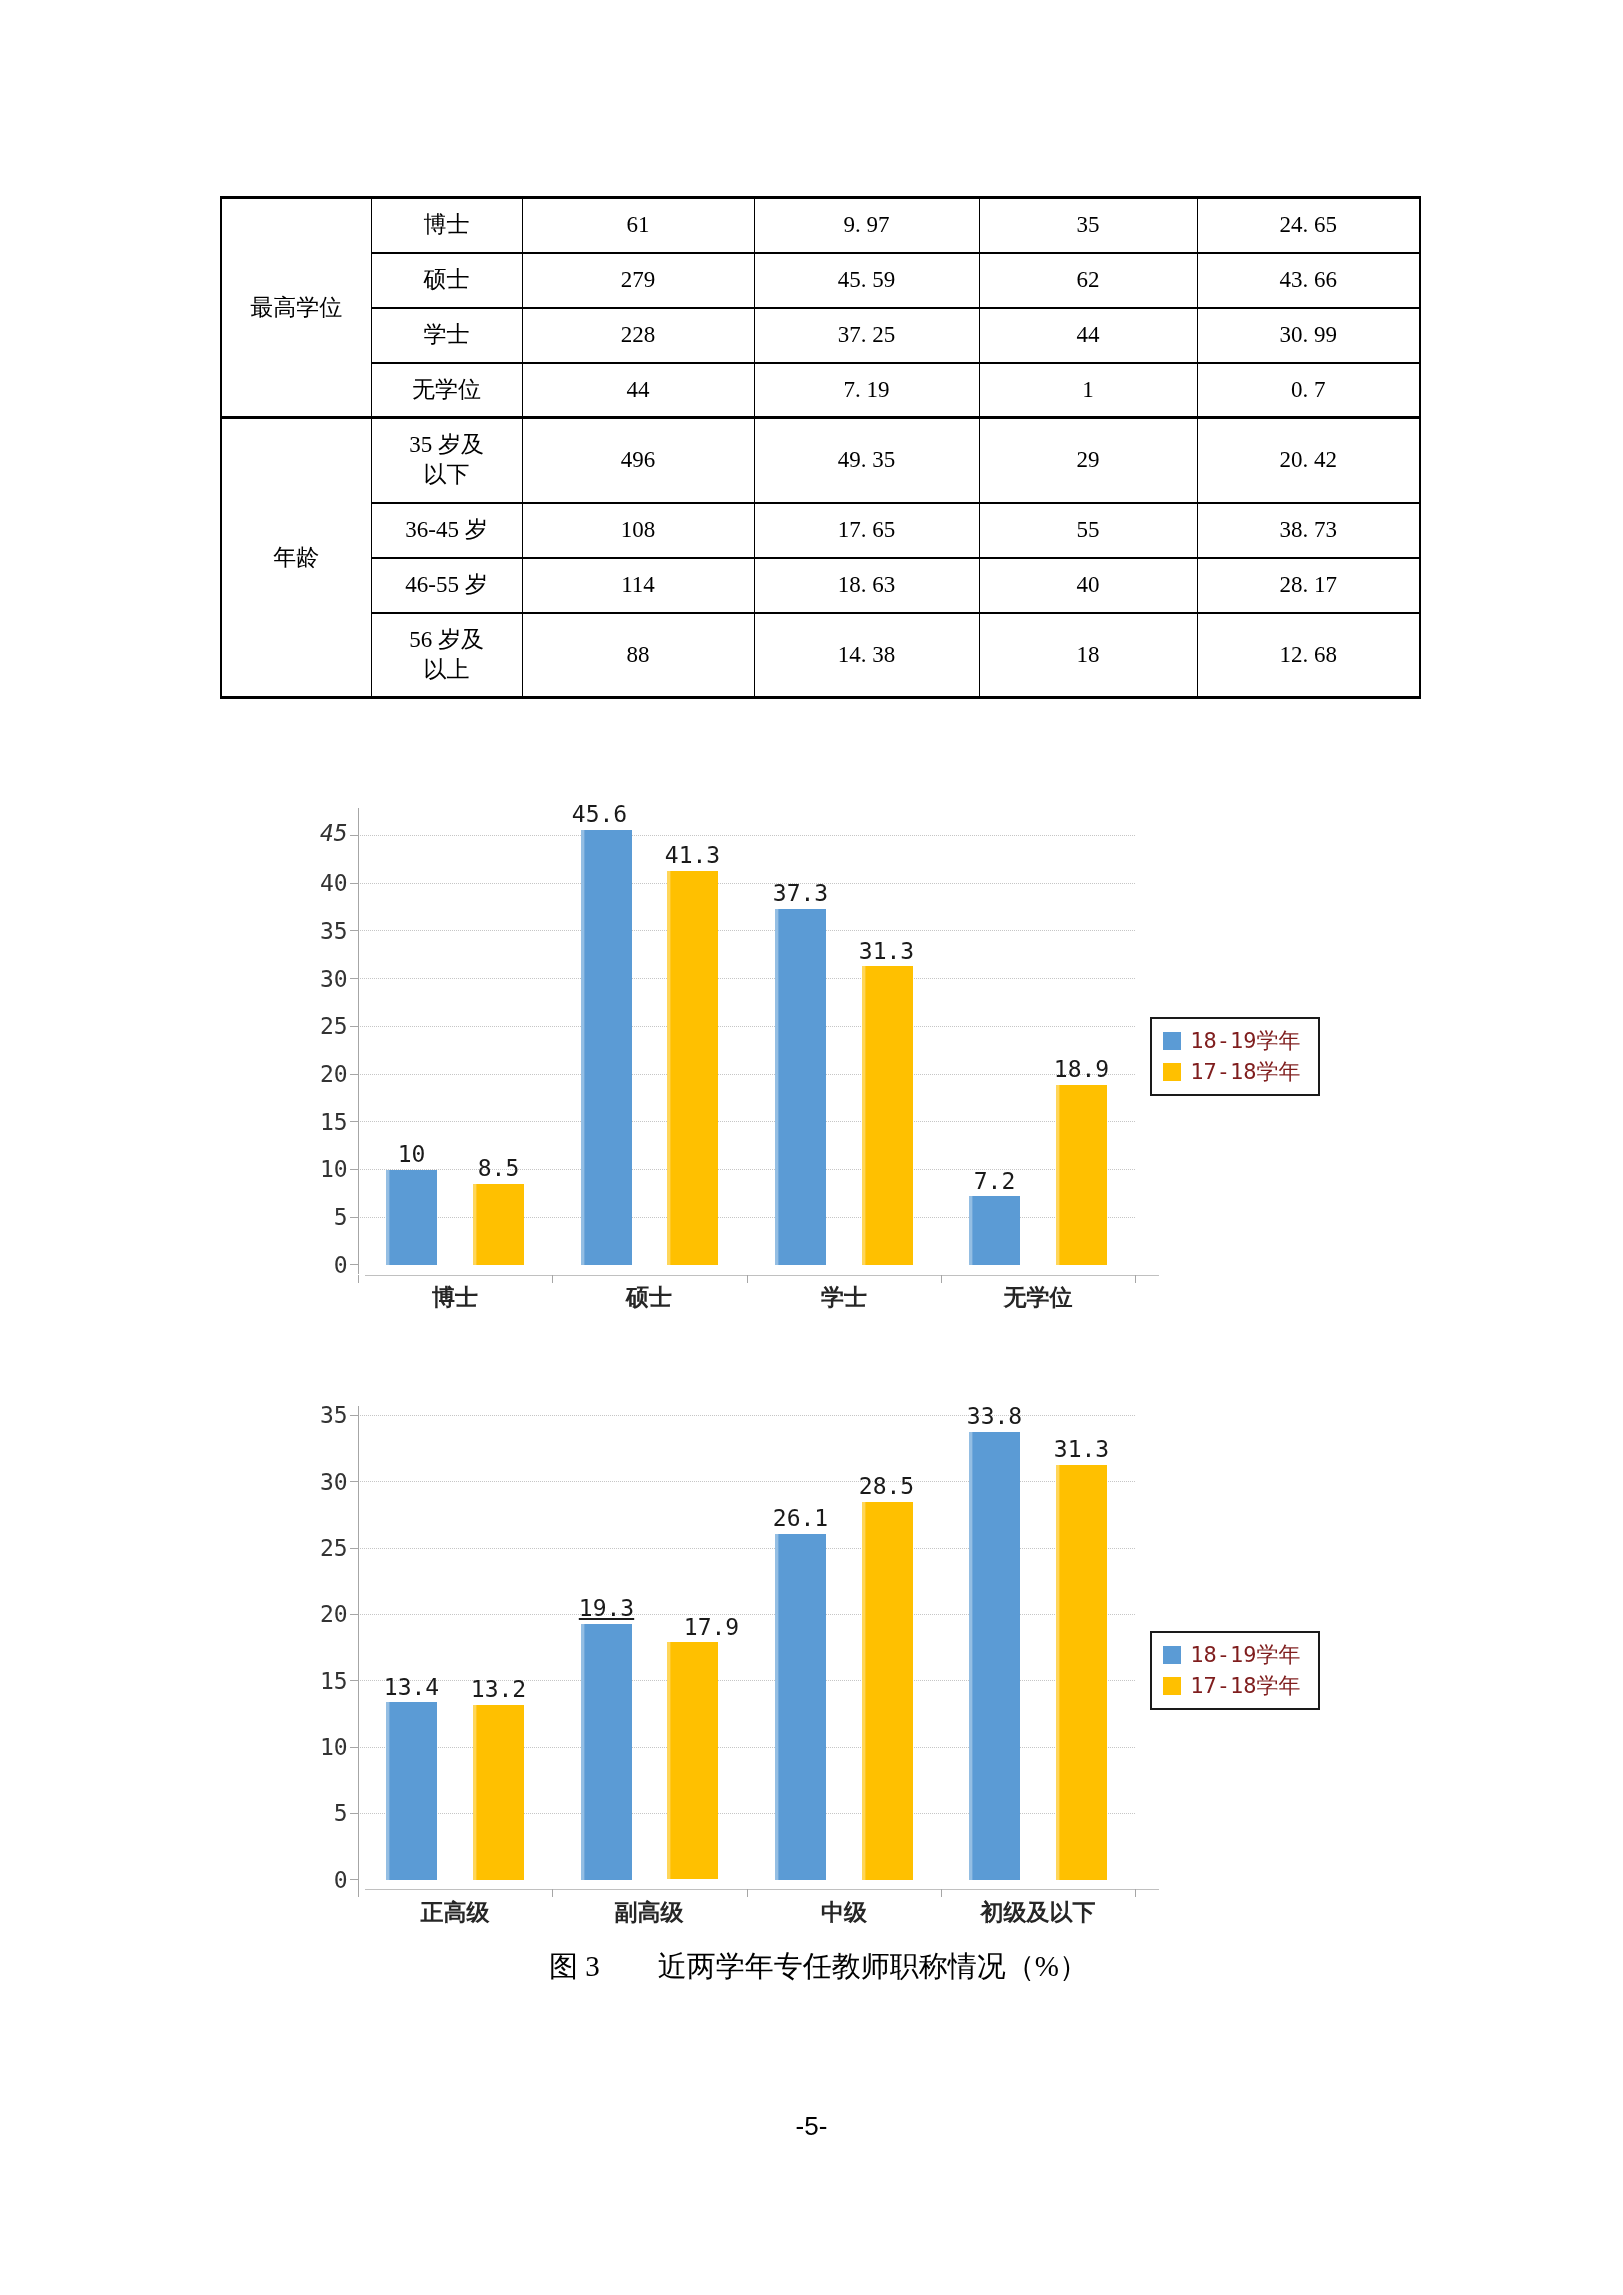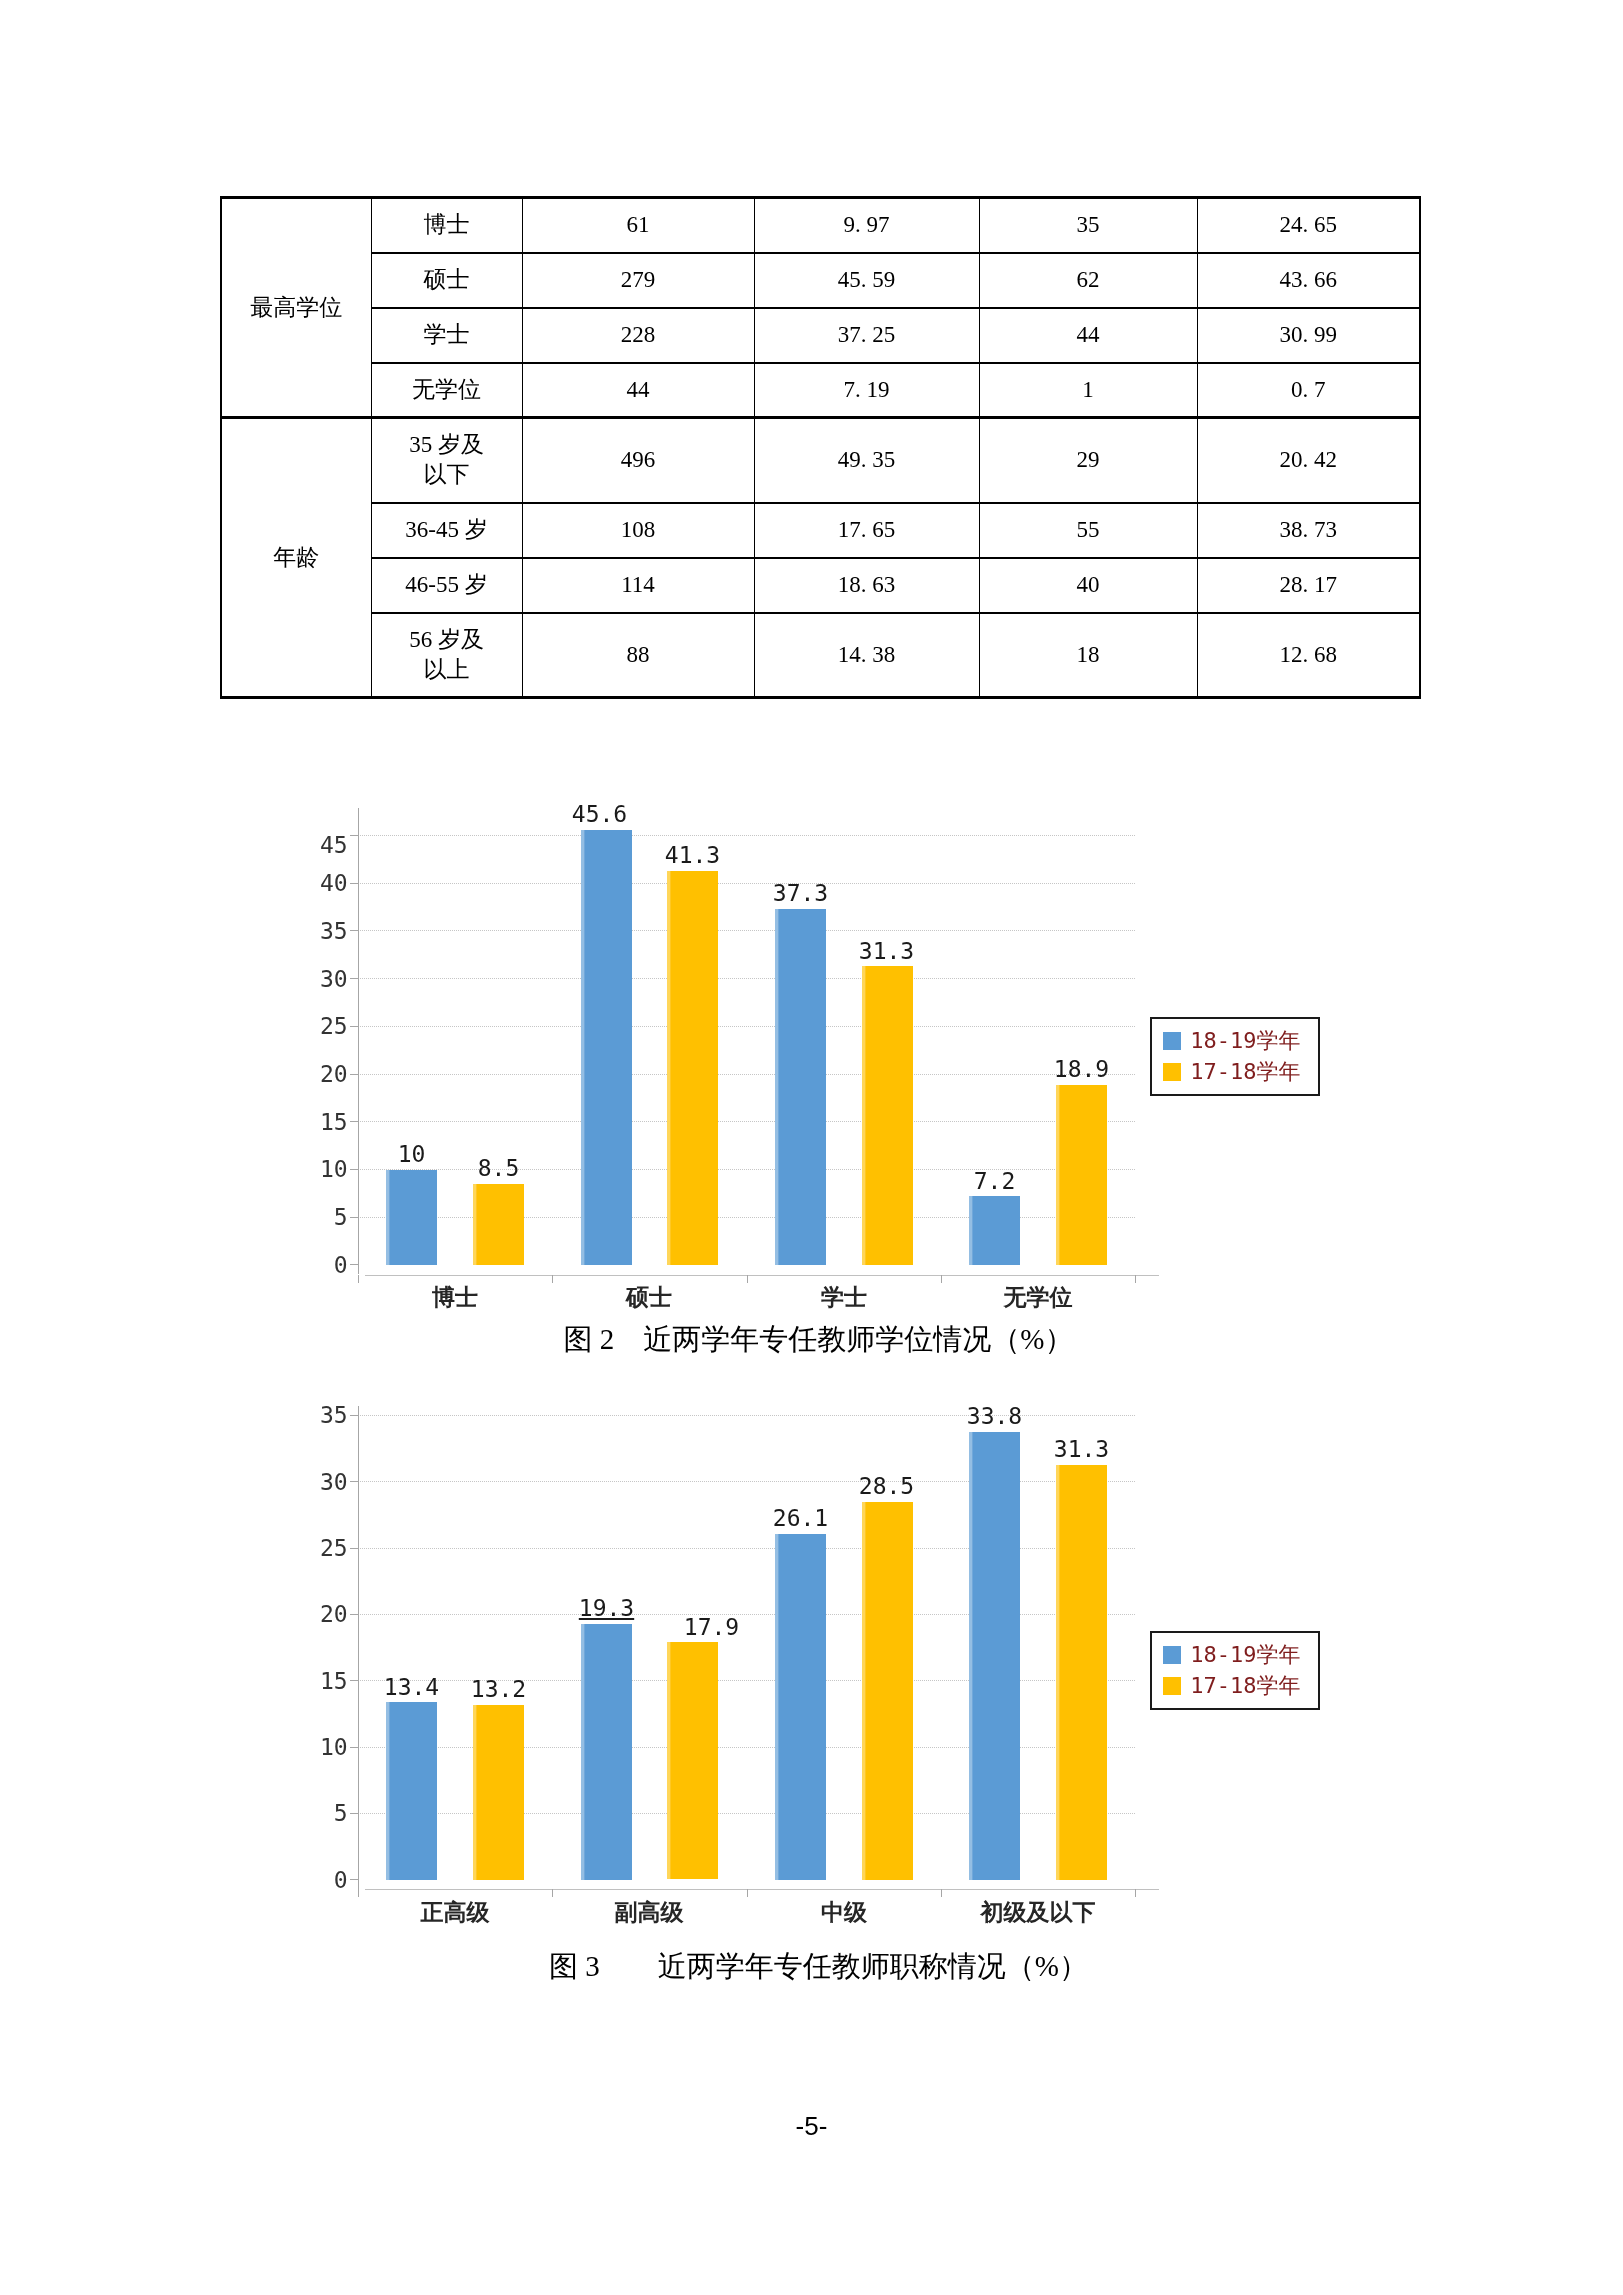--- a/index.html
+++ b/index.html
@@ -144,21 +144,21 @@
       <div class="ytick" style="left: 43px; top: 201px;"></div>
       <div class="ylabel" style="left: -14.3px; top: 190px;">30</div>
       <div class="gridline" style="left: 51px; top: 153px; width: 777px;"></div>
       <div class="ytick" style="left: 43px; top: 153px;"></div>
       <div class="ylabel" style="left: -14.3px; top: 142px;">35</div>
       <div class="gridline" style="left: 51px; top: 106px; width: 777px;"></div>
       <div class="ytick" style="left: 43px; top: 106px;"></div>
       <div class="ylabel" style="left: -14.3px; top: 94px;">40</div>
       <div class="gridline" style="left: 51px; top: 58px; width: 777px;"></div>
       <div class="ytick" style="left: 43px; top: 58px;"></div>
-      <div class="ylabel" style="left: -14.3px; top: 56px;">45</div>
+      <div class="ylabel" style="left: -14.3px; top: 44px; font-style: italic;">45</div>
       <div class="yaxis" style="left: 51px; top: 31px; height: 466px;"></div>
       <div class="xaxis" style="left: 58px; top: 498px; width: 794px;"></div>
       <div class="xtick" style="left: 51px; top: 498px;"></div>
       <div class="xtick" style="left: 245px; top: 498px;"></div>
       <div class="xtick" style="left: 440px; top: 498px;"></div>
       <div class="xtick" style="left: 634px; top: 498px;"></div>
       <div class="xtick" style="left: 828px; top: 498px;"></div>
       <div class="bar" style="left: 79px; top: 393px; width: 51px; height: 95px; background: rgb(91, 155, 213);"></div>
       <div class="vlabel" style="left: 57px; top: 364px;">10</div>
       <div class="bar" style="left: 166px; top: 407px; width: 51px; height: 81px; background: rgb(255, 192, 0);"></div>
@@ -183,21 +183,20 @@
         <div class="lrow">
           <span class="lsq" style="background: rgb(91, 155, 213);"></span>
           <span class="ltx">18-19学年</span>
         </div>
         <div class="lrow">
           <span class="lsq" style="background: rgb(255, 192, 0);"></span>
           <span class="ltx">17-18学年</span>
         </div>
       </div>
     </div>
-  <div class="caption" style="top:1320px;">图 2　近两学年专任教师学位情况（%）</div>
 
   <div class="chart" style="left:307px;top:1391px;width:1050px;height:545px;">
       <div class="ytick" style="left: 43px; top: 488px;"></div>
       <div class="ylabel" style="left: -14.3px; top: 477px;">0</div>
       <div class="gridline" style="left: 51px; top: 422px; width: 777px;"></div>
       <div class="ytick" style="left: 43px; top: 422px;"></div>
       <div class="ylabel" style="left: -14.3px; top: 410px;">5</div>
       <div class="gridline" style="left: 51px; top: 356px; width: 777px;"></div>
       <div class="ytick" style="left: 43px; top: 356px;"></div>
       <div class="ylabel" style="left: -14.3px; top: 344px;">10</div>

